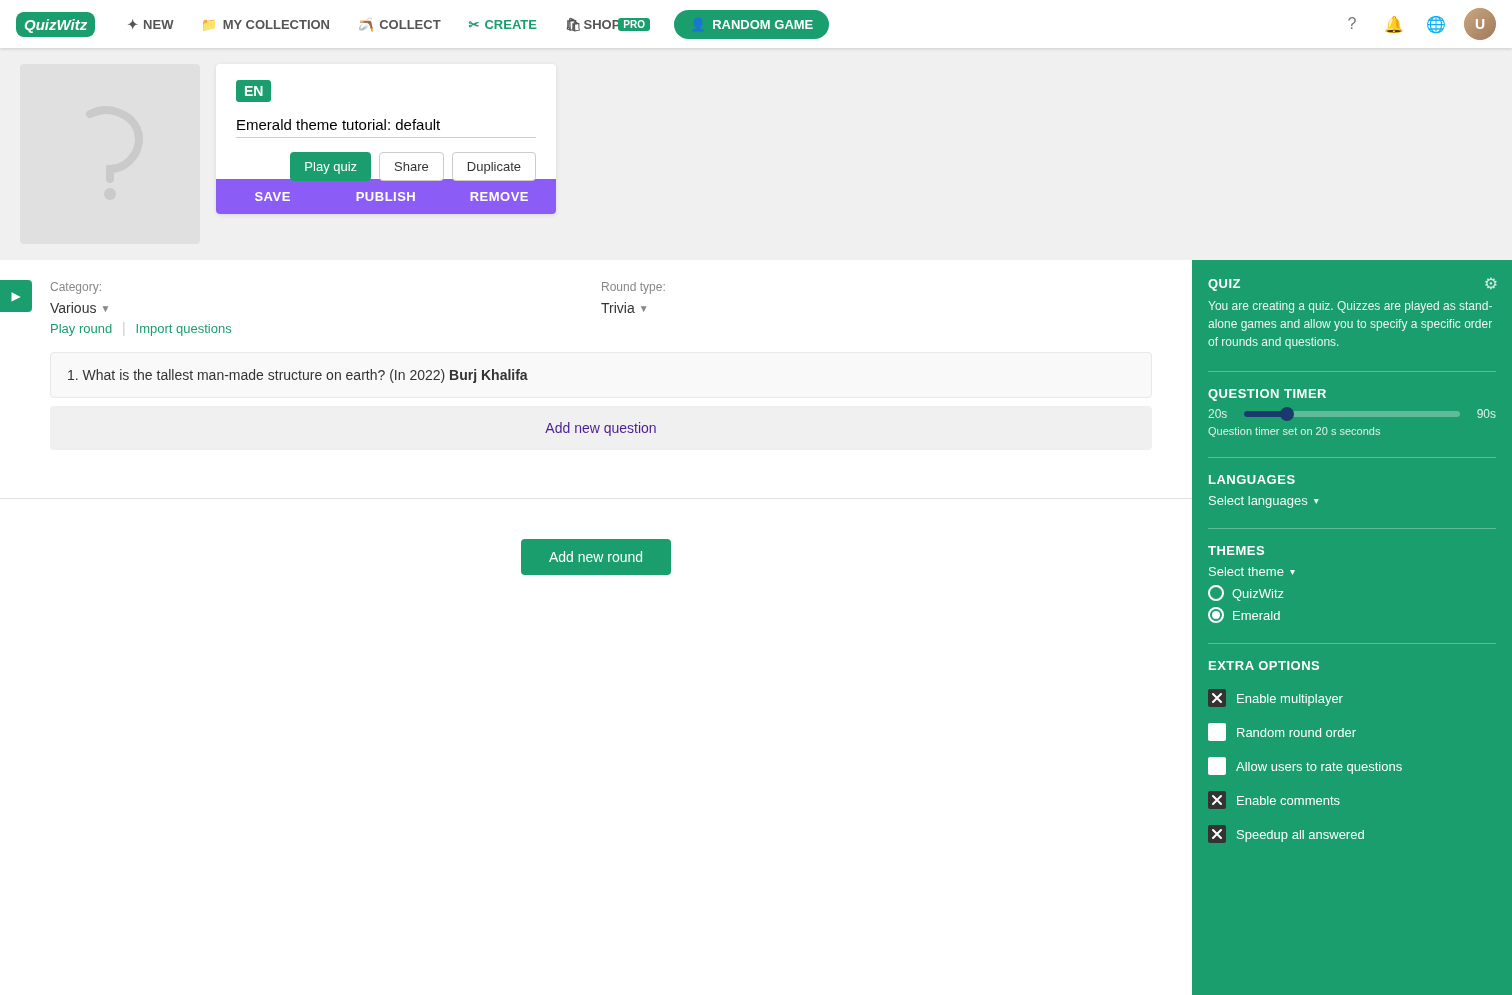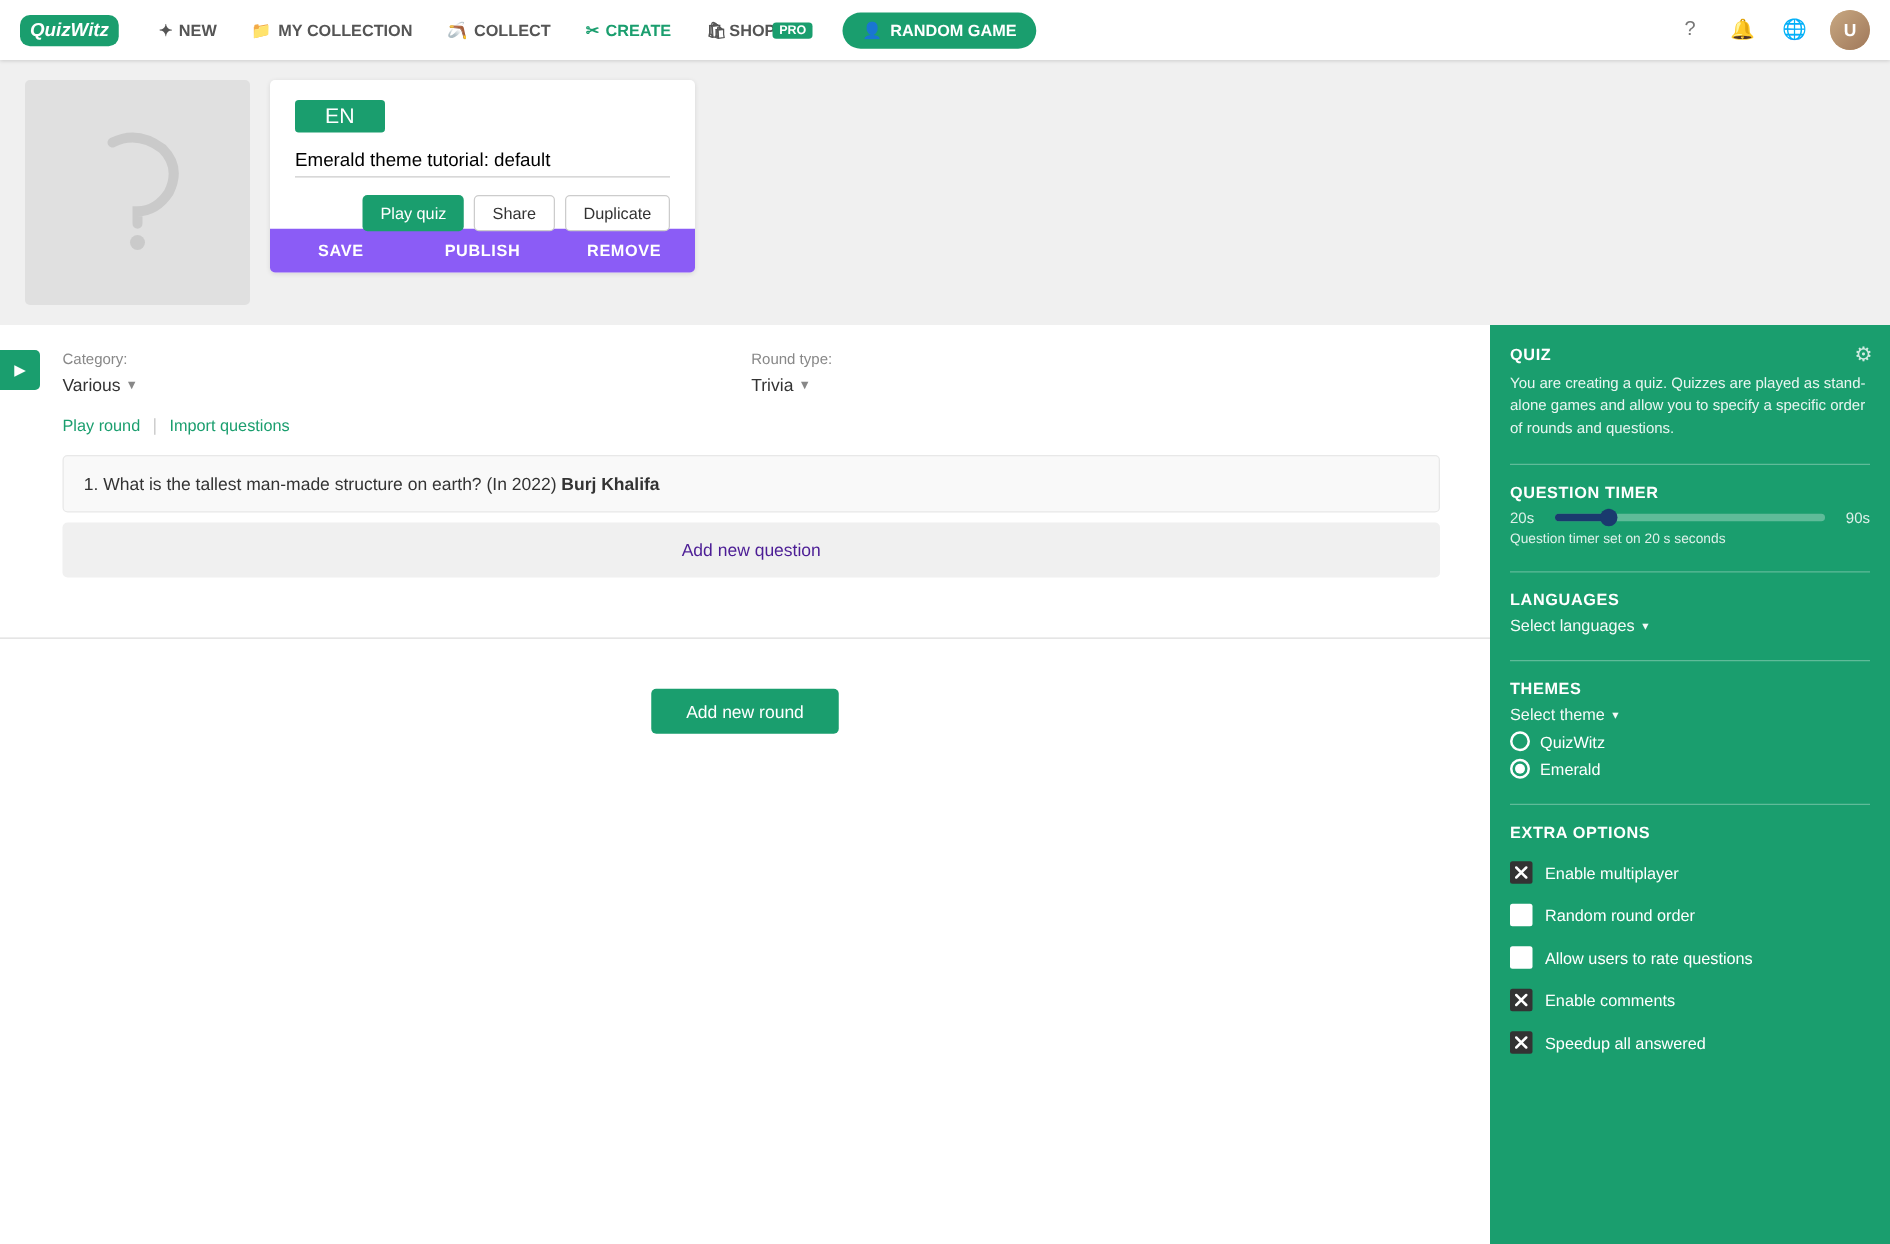--- a/index.html
+++ b/index.html
@@ -120,23 +120,23 @@
       background: #fff;
       border-radius: 4px;
       padding: 16px 20px;
       min-width: 340px;
       box-shadow: 0 1px 4px rgba(0,0,0,0.1);
       position: relative;
     }
     .lang-badge {
       background: #1a9e6e;
       color: #fff;
-      font-weight: normal;
-      font-size: 17px;
-      padding: 3px 24px;
+      font-weight: bold;
+      font-size: 14px;
+      padding: 3px 8px;
       border-radius: 3px;
       display: inline-block;
       margin-bottom: 10px;
     }
     .quiz-title-input {
       font-size: 15px;
       border: none;
       border-bottom: 1px solid #ccc;
       width: 100%;
       padding: 4px 0;
@@ -233,21 +233,21 @@
       font-weight: bold;
       color: #333;
       margin-bottom: 12px;
       padding-bottom: 8px;
       border-bottom: 1px solid #ddd;
     }
 
     .round-meta {
       display: flex;
       gap: 0;
-      margin-bottom: 16px;
+      margin-bottom: 4px;
     }
     .round-meta-col {
       flex: 1;
     }
     .meta-label {
       font-size: 12px;
       color: #888;
       margin-bottom: 6px;
     }
     .meta-select {

